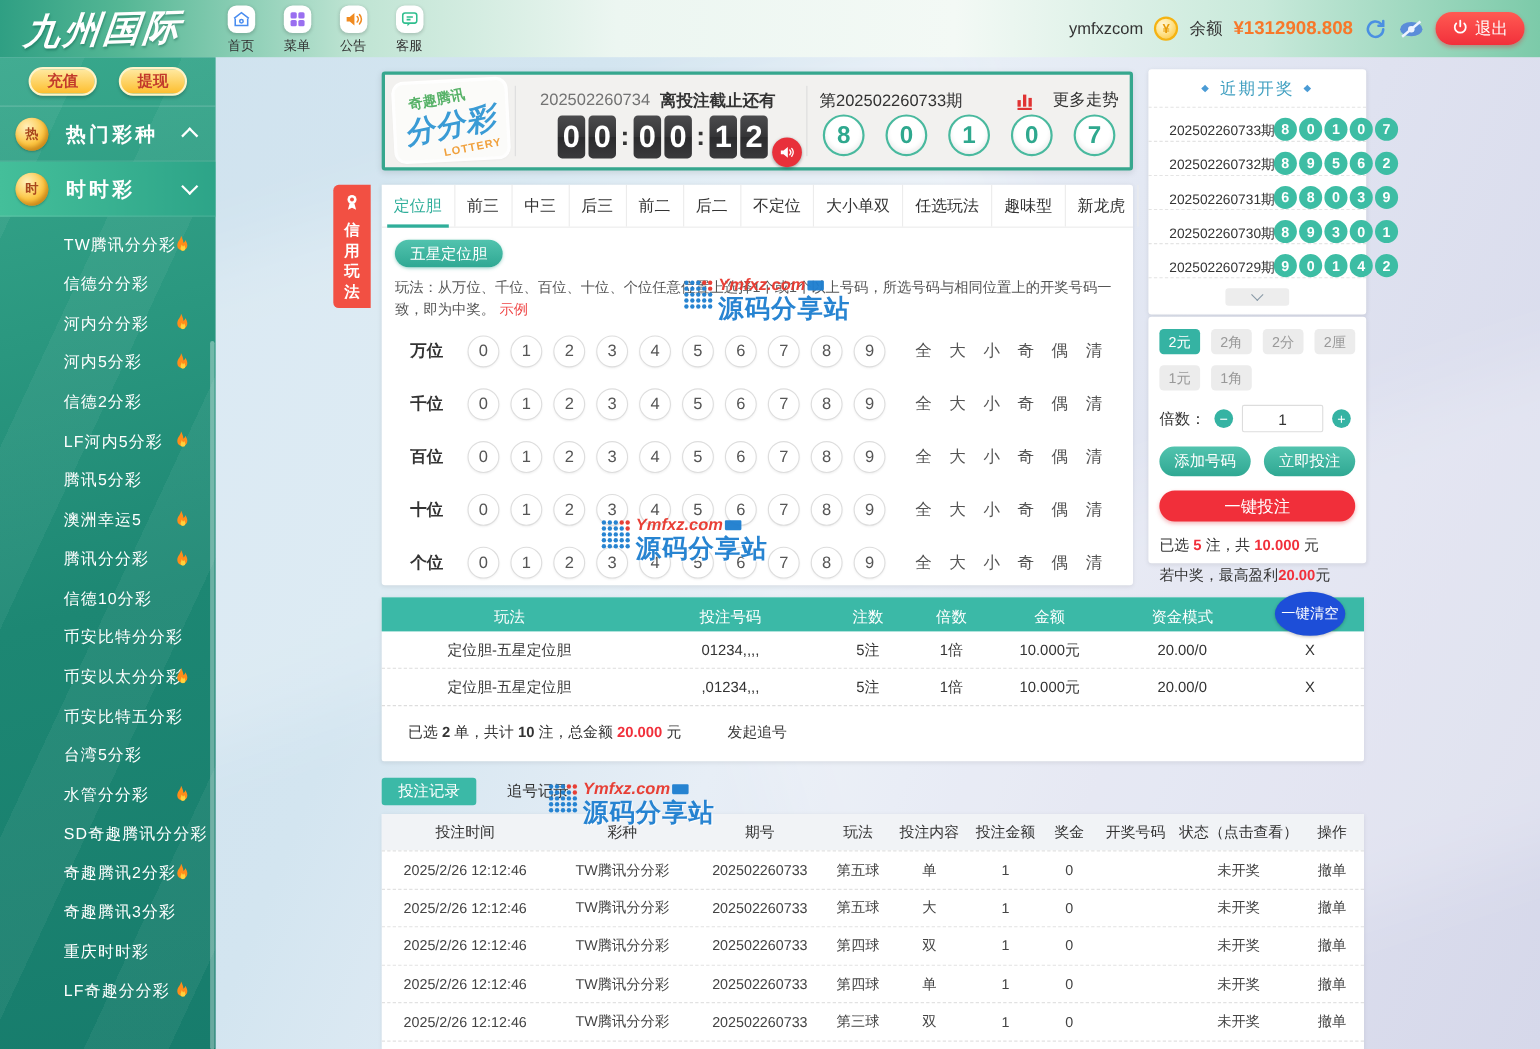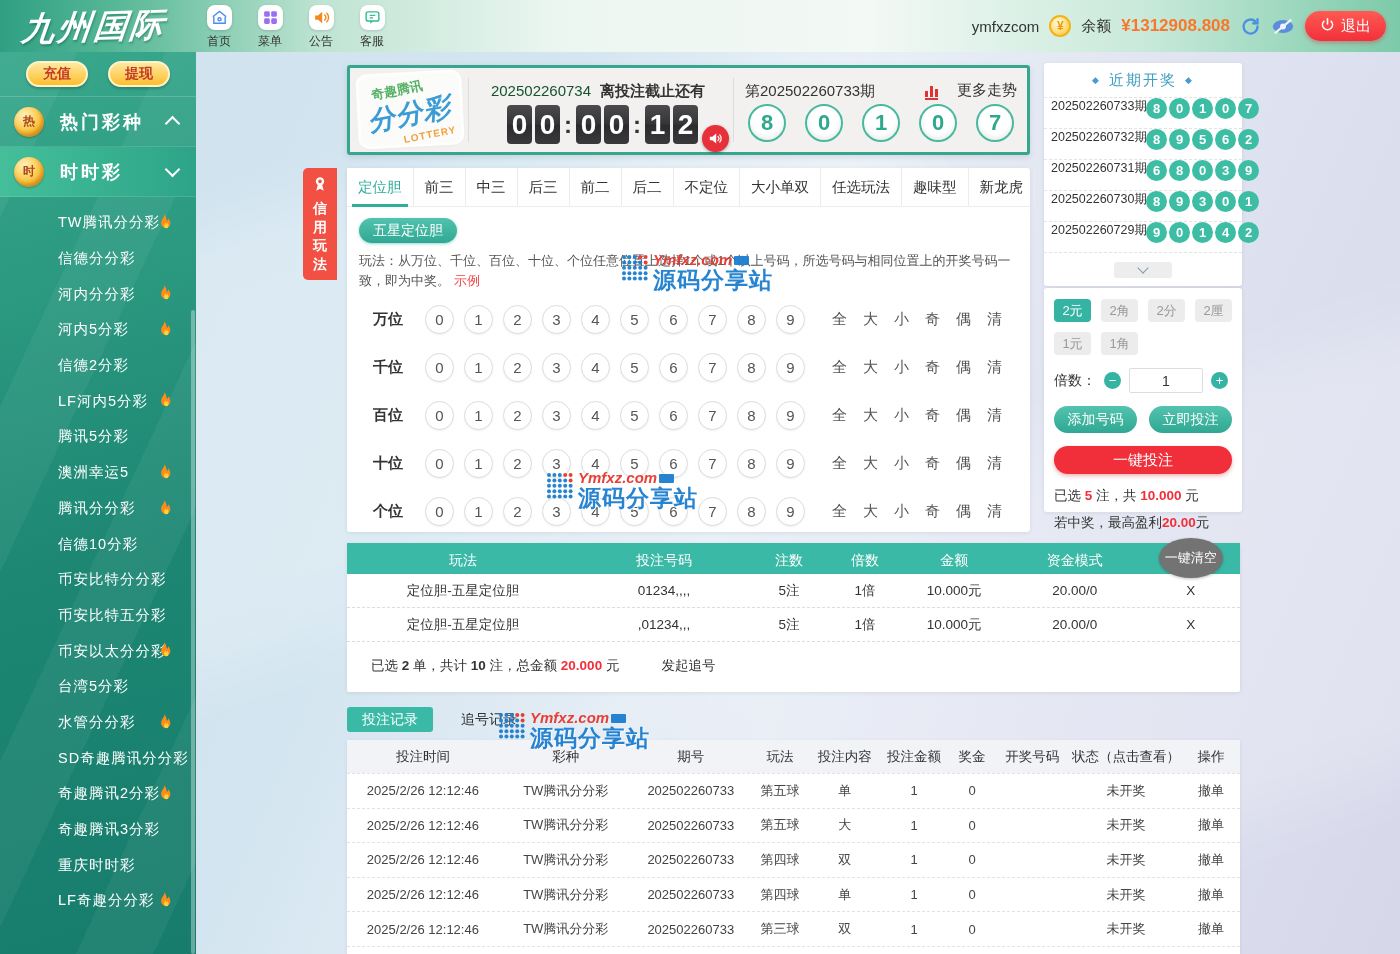--- a/index.html
+++ b/index.html
@@ -60,21 +60,21 @@
   
   .banner{position:absolute;left:347px;top:65px;width:683px;height:90px;box-sizing:border-box;
     background:#f2f1ef;border:3px solid #36a78e;border-radius:3px;box-shadow:0 2px 6px rgba(0,0,0,.1);z-index:2}
   .lottery-logo{position:absolute;left:10px;top:7px;width:100px;height:69px;background:#fbfbf9;border-radius:8px;
     box-shadow:0 0 0 3px rgba(255,255,255,.95),0 1px 4px rgba(0,0,0,.18);transform:rotate(-3deg)}
   .ll-top{position:absolute;left:12px;top:6px;font-size:13px;font-weight:bold;color:#57b268;transform:rotate(-8deg)}
   .ll-main{position:absolute;left:7px;top:21px;font-size:27px;font-weight:bold;color:#3a9bd5;letter-spacing:1px;transform:rotate(-8deg);font-style:italic}
   .ll-sub{position:absolute;right:5px;bottom:3px;font-size:10px;font-weight:bold;color:#f0a03c;transform:rotate(-8deg);letter-spacing:1px}
   .b-sep{position:absolute;top:10px;bottom:10px;width:1px;background:#ddd}
   .sep1{left:118px}.sep2{left:383px}
-  .issue-no{position:absolute;left:136px;top:14px;width:110px;text-align:center;font-size:15px;color:#14532d}
+  .issue-no{position:absolute;left:136px;top:14px;width:110px;text-align:center;font-size:15px;color:#737373}
   .deadline{position:absolute;left:250px;top:14px;font-size:15px;color:#333;font-weight:bold}
   .countdown{position:absolute;left:157px;top:37px;display:flex;align-items:center;gap:3px}
   .cd-digit{width:25px;height:39px;border-radius:4px;display:flex;align-items:center;justify-content:center;
     background:linear-gradient(#4b4b4d,#353537 49%,#2b2b2d 51%,#3a3a3c);color:#fff;font-size:28px;font-weight:bold}
   .cd-colon{color:#333;font-size:24px;font-weight:bold;margin:0 1px}
   .speaker{position:absolute;left:352px;top:57px;width:27px;height:27px;border-radius:50%;background:#e8303a;
     display:flex;align-items:center;justify-content:center;cursor:pointer;box-shadow:0 1px 3px rgba(0,0,0,.35)}
   .speaker svg{width:17px;height:17px}
   .prev-issue{position:absolute;left:395px;top:14px;font-size:15px;color:#333}
   .more-trends{position:absolute;right:10px;top:13px;display:flex;gap:19px;cursor:pointer}
@@ -108,21 +108,21 @@
   .pos-label{width:52px;font-size:15px;font-weight:bold;color:#333}
   .digit{width:27px;height:27px;border-radius:50%;border:1px solid #ddd;background:#fff;color:#555;font-size:15px;
     display:flex;align-items:center;justify-content:center;margin-right:10px;cursor:pointer;box-shadow:0 1px 2px rgba(0,0,0,.06)}
   .quick{margin-left:auto;display:flex;gap:16px}
   .quick span{font-size:15px;color:#555;cursor:pointer}
 
   
   .recent-panel{position:absolute;left:1044px;top:63px;width:198px;height:223px;background:#fff;border-radius:3px;box-shadow:0 1px 4px rgba(0,0,0,.08);z-index:2}
   .recent-title{height:34px;display:flex;align-items:center;justify-content:center;gap:8px;color:#3f9fc0;font-size:15px;letter-spacing:2px}
   .dia{color:#4a9bd5;font-size:9px}
-  .draw-row{height:30px;display:flex;align-items:flex-start;padding:0 7px;border-top:1px dashed #e4e4e4}
+  .draw-row{height:30px;display:flex;align-items:flex-end;padding:0 19px;border-top:1px dashed #e4e4e4}
   .draw-issue{width:95px;font-size:12.5px;color:#333;white-space:nowrap}
   .draw-balls{display:flex;gap:2px}
   .mini-ball{width:21px;height:21px;border-radius:50%;background:#3dbda4;color:#fff;font-size:13px;font-weight:bold;display:flex;align-items:center;justify-content:center}
   .recent-more{height:33px;display:flex;align-items:center;justify-content:center;border-top:1px dashed #e4e4e4}
   .more-btn{width:58px;height:16px;background:#ededed;border-radius:3px;display:flex;align-items:center;justify-content:center;cursor:pointer}
   .chev2{width:7px;height:7px;border-right:1.5px solid #8899a6;border-bottom:1.5px solid #8899a6;transform:rotate(45deg);margin-top:-3px}
 
   
   .control-panel{position:absolute;left:1044px;top:288px;width:198px;height:224px;background:#fff;border-radius:3px;
     box-shadow:0 1px 4px rgba(0,0,0,.08);box-sizing:border-box;padding:10px;z-index:2}
@@ -136,21 +136,21 @@
   .action-row{display:flex;gap:12px;margin-top:13px}
   .act-btn{flex:1;height:27px;border-radius:14px;background:linear-gradient(#52c3ae,#2fa893);color:#fff;font-size:14px;display:flex;align-items:center;justify-content:center;cursor:pointer}
   .one-click{margin-top:13px;height:28px;border-radius:14px;background:#f12f3a;color:#fff;font-size:15px;display:flex;align-items:center;justify-content:center;cursor:pointer;box-shadow:0 2px 4px rgba(220,40,50,.35)}
   .sel-line{margin-top:13px;font-size:13.5px;color:#333}
   .profit-line{margin-top:9px;font-size:13.5px;color:#333}
   .red-b{color:#f12f3a;font-weight:bold}
 
   
   .betslip{position:absolute;left:347px;top:543px;width:893px;height:149px;background:#fff;border-radius:2px;box-shadow:0 1px 4px rgba(0,0,0,.08);z-index:2}
   .bs-header{height:31px;background:#3bb9a7;display:grid;grid-template-columns:26% 19% 9% 8% 12% 15% 11%;align-items:center;text-align:center;color:#fff;font-size:14px}
-  .clear-btn{justify-self:center;width:64px;height:40px;margin-top:-5px;border-radius:50%;background:#737373;color:#fff;font-size:13px;
+  .clear-btn{justify-self:center;width:64px;height:40px;margin-top:-5px;border-radius:50%;background:#1d4ed8;color:#fff;font-size:13px;
     display:flex;align-items:center;justify-content:center;cursor:pointer;box-shadow:0 1px 3px rgba(0,0,0,.25);z-index:3}
   .bs-row{height:33px;display:grid;grid-template-columns:26% 19% 9% 8% 12% 15% 11%;align-items:center;text-align:center;font-size:13.5px;color:#333;border-bottom:1px dashed #ddd}
   .bs-x{cursor:pointer}
   .bs-footer{display:flex;gap:42px;padding:15px 0 0 24px;font-size:13.5px;color:#333}
   .chase{cursor:pointer}
 
   
   .rec-tabs{position:absolute;left:347px;top:707px;display:flex;align-items:center;gap:28px;z-index:2}
   .rec-tab.active{width:86px;height:25px;background:#3bb9a7;border-radius:3px;color:#fff;font-size:14px;display:flex;align-items:center;justify-content:center;cursor:pointer}
   .rec-tab.plain{font-size:14px;color:#333;cursor:pointer}
@@ -322,28 +322,28 @@
               <path d="M9.3 10c.9 1.8-.8 2.7-.8 4.4a2.7 2.7 0 0 0 5.4 0c0-1.7-.8-2.4-1.4-3.8-.3.9-.7 1.3-1.3 1.8-.2-1-.9-1.7-1.9-2.4z" fill="#ffd23c"></path>
             </svg></span>
         </div>
         <div class="side-item">
           <span class="lb">信德10分彩</span>
         </div>
         <div class="side-item">
           <span class="lb">币安比特分分彩</span>
         </div>
         <div class="side-item">
+          <span class="lb">币安以太分分彩</span>
+          <span class="flame"><svg viewBox="0 0 18 22">
+              <path d="M9 0C9.5 4 5 6 5 11a5.5 5.5 0 0 0 11 0c0-2.5-1.2-4-2.2-6-.3 1.5-.8 2.4-2 3.2C11.5 5.5 10.5 2.5 9 0z" fill="#ff8c1a"></path>
+              <path d="M9.3 10c.9 1.8-.8 2.7-.8 4.4a2.7 2.7 0 0 0 5.4 0c0-1.7-.8-2.4-1.4-3.8-.3.9-.7 1.3-1.3 1.8-.2-1-.9-1.7-1.9-2.4z" fill="#ffd23c"></path>
+            </svg></span>
+        </div>
+        <div class="side-item">
           <span class="lb">币安比特五分彩</span>
-        </div>
-        <div class="side-item">
-          <span class="lb">币安以太分分彩</span>
-          <span class="flame"><svg viewBox="0 0 18 22">
-              <path d="M9 0C9.5 4 5 6 5 11a5.5 5.5 0 0 0 11 0c0-2.5-1.2-4-2.2-6-.3 1.5-.8 2.4-2 3.2C11.5 5.5 10.5 2.5 9 0z" fill="#ff8c1a"></path>
-              <path d="M9.3 10c.9 1.8-.8 2.7-.8 4.4a2.7 2.7 0 0 0 5.4 0c0-1.7-.8-2.4-1.4-3.8-.3.9-.7 1.3-1.3 1.8-.2-1-.9-1.7-1.9-2.4z" fill="#ffd23c"></path>
-            </svg></span>
         </div>
         <div class="side-item">
           <span class="lb">台湾5分彩</span>
         </div>
         <div class="side-item">
           <span class="lb">水管分分彩</span>
           <span class="flame"><svg viewBox="0 0 18 22">
               <path d="M9 0C9.5 4 5 6 5 11a5.5 5.5 0 0 0 11 0c0-2.5-1.2-4-2.2-6-.3 1.5-.8 2.4-2 3.2C11.5 5.5 10.5 2.5 9 0z" fill="#ff8c1a"></path>
               <path d="M9.3 10c.9 1.8-.8 2.7-.8 4.4a2.7 2.7 0 0 0 5.4 0c0-1.7-.8-2.4-1.4-3.8-.3.9-.7 1.3-1.3 1.8-.2-1-.9-1.7-1.9-2.4z" fill="#ffd23c"></path>
             </svg></span>

